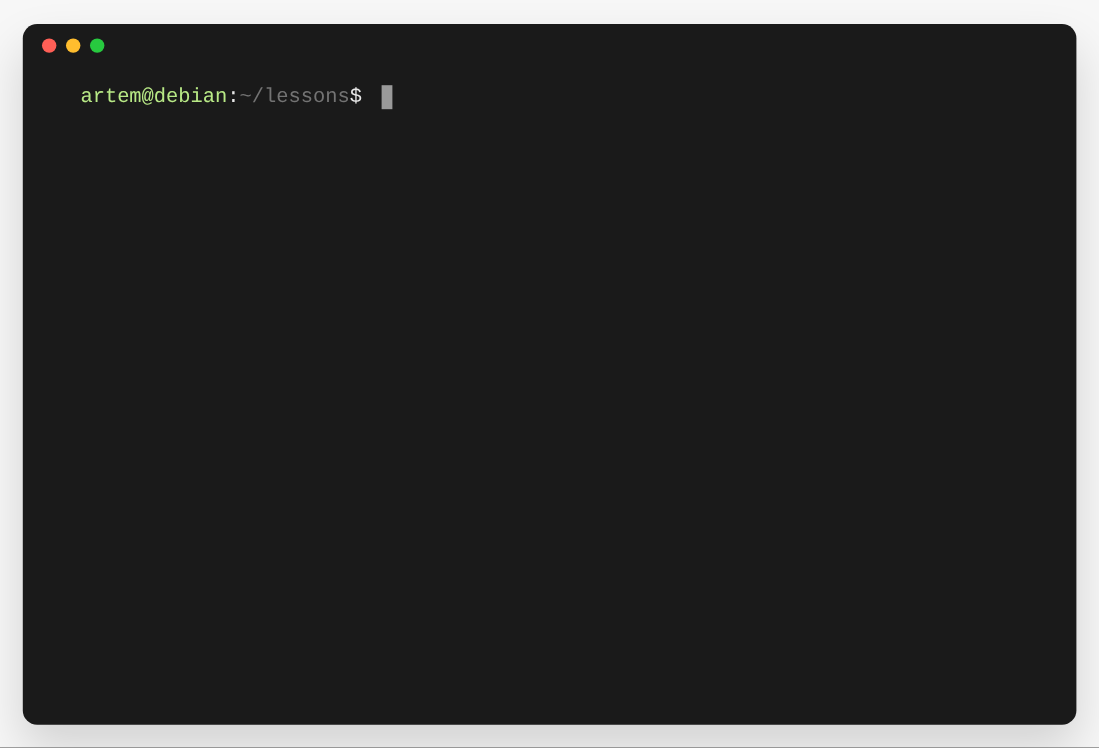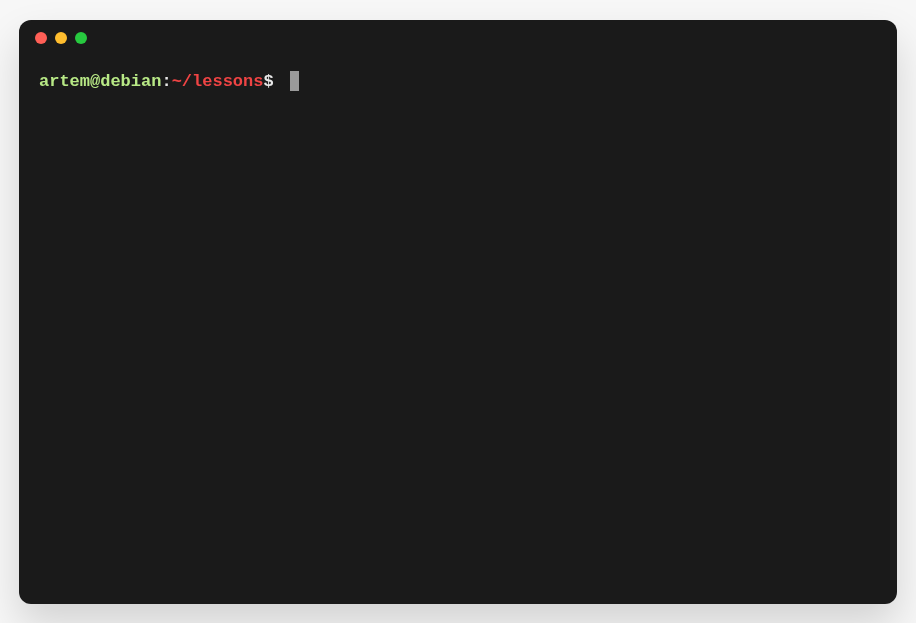--- a/index.html
+++ b/index.html
@@ -39,30 +39,31 @@
       border-radius: 50%;
     }
     .close { background: #ff5f56; }
     .minimize { background: #ffbd2e; }
     .maximize { background: #27c93f; }
     .terminal-body {
       flex: 1;
       padding: 12px 20px;
       font-size: 17px;
       line-height: 1.6;
-      font-weight: 700;
+      font-weight: 400;
+      margin-left: 28px;
     }
     .prompt-line {
       display: flex;
       align-items: center;
       white-space: pre;
     }
     .user-host { color: #b8e986; }
     .colon { color: #e8e8e8; }
-    .path { color: #ef4444; }
+    .path { color: #737373; }
     .dollar { color: #e8e8e8; }
     .cursor {
       display: inline-block;
       width: 9px;
       height: 20px;
       background: #9a9a9a;
       margin-left: 6px;
       vertical-align: middle;
     }
   </style>

